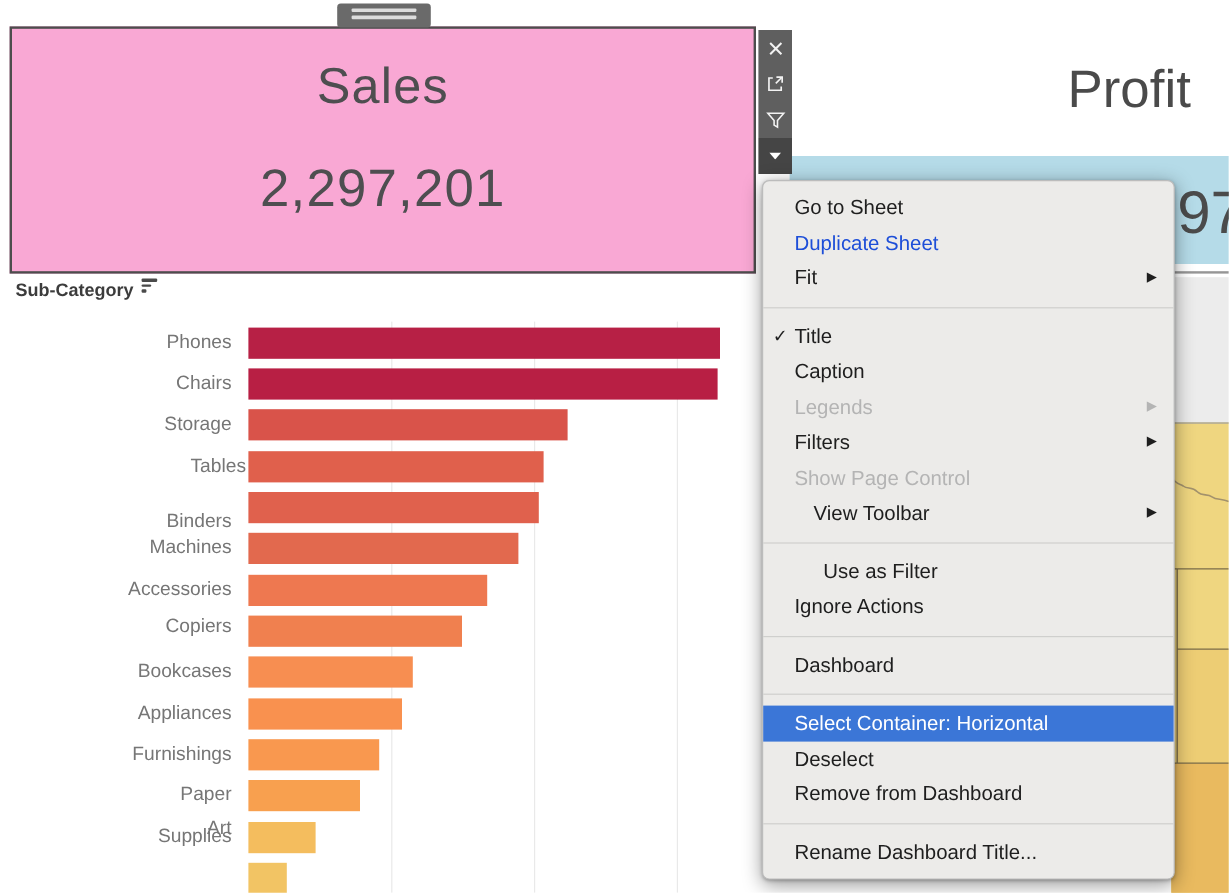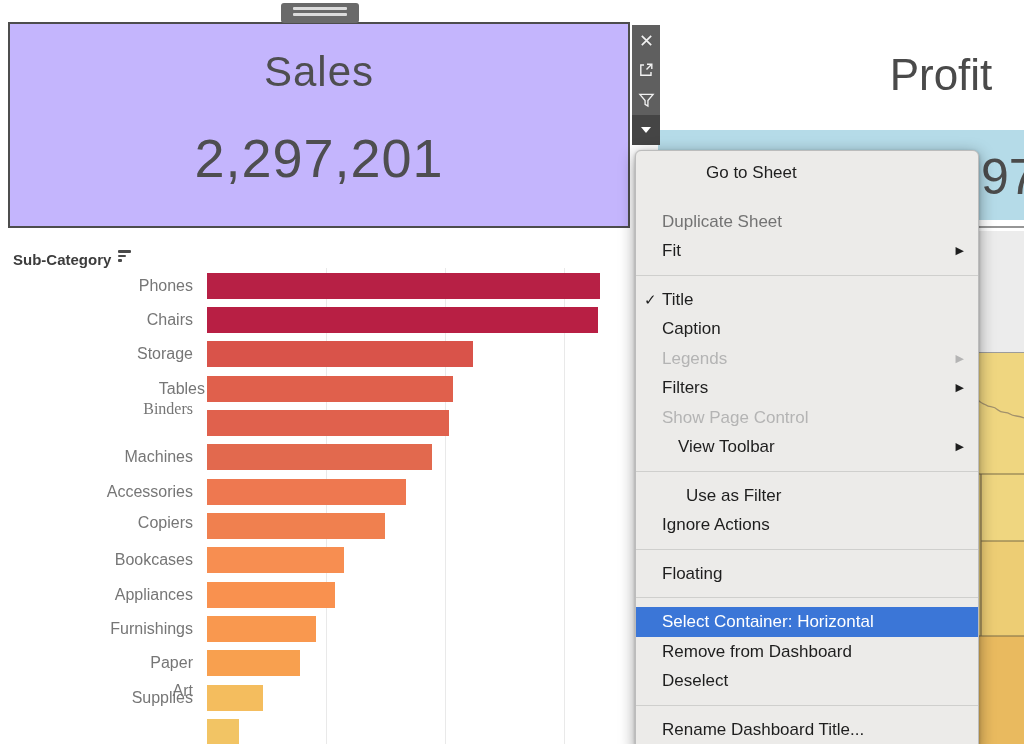--- a/index.html
+++ b/index.html
@@ -2,43 +2,43 @@
 <html><head>
 <meta charset="utf-8">
 <style>
   html,body{margin:0;padding:0;}
   body{width:1024px;height:744px;overflow:hidden;background:#fff;
        font-family:"Liberation Sans", sans-serif;}
   .stage{position:relative;width:1024px;height:744px;background:#fff;}
 
   
   .sales-card{position:absolute;left:8px;top:22px;width:622px;height:206px;
-    box-sizing:border-box;border:2px solid #4d4d4d;background:#c4b5fd;z-index:10;
+    box-sizing:border-box;border:2px solid #4d4d4d;background:#f9a8d4;z-index:10;
     text-align:center;}
   .big-title{margin-top:20px;font-size:42px;font-weight:300;letter-spacing:1px;color:#4e4e50;line-height:56px;}
-  .big-value{margin-top:30px;font-size:54px;font-weight:300;letter-spacing:1px;color:#4e4e50;line-height:56px;}
+  .big-value{margin-top:30px;font-size:44px;font-weight:300;letter-spacing:1px;color:#4e4e50;line-height:56px;}
 
   
   .handle{position:absolute;left:281px;top:3px;width:78px;height:20px;border-radius:3px;
     z-index:12;}
   .handle i{display:block;width:54px;height:3px;margin:3.5px auto 0;background:#dcdcdc;border-radius:1px;}
 
   
   .profit-title{position:absolute;left:858px;top:50px;width:166px;text-align:center;
     font-size:44px;font-weight:300;color:#4a4a4a;z-index:5;white-space:nowrap;}
   .profit-band{position:absolute;left:658px;top:130px;width:366px;height:90px;z-index:5;}
   .profit-value{position:absolute;left:323px;top:18px;font-size:50px;font-weight:300;color:#4b4b4b;white-space:nowrap;}
   .sep-white{position:absolute;left:658px;top:220px;width:366px;height:11px;background:#fff;z-index:5;}
   .sep-line{position:absolute;left:658px;top:226px;width:366px;height:2px;background:#969696;z-index:6;}
   .panel-gray{position:absolute;left:976px;top:231px;width:48px;height:121px;z-index:5;}
   .map{position:absolute;left:976px;top:352px;width:48px;height:392px;z-index:5;border-top:1px solid #9c9c9c;}
   .map svg{display:block;}
 
   
-  .chart-header{position:absolute;left:13px;top:250px;font-size:15px;font-weight:bold;color:#3c3c3c;z-index:2;}
+  .chart-header{position:absolute;left:13px;top:232px;font-size:15px;font-weight:bold;color:#3c3c3c;z-index:2;}
   .sort-icon{display:inline-block;margin-left:7px;vertical-align:1px;}
   .sort-icon i{display:block;height:2.5px;background:#4a4a4a;margin-bottom:2px;border-radius:1px;}
   .sort-icon i:nth-child(1){width:13px;}
   .sort-icon i:nth-child(2){width:8px;}
   .sort-icon i:nth-child(3){width:4px;}
   .gridline{position:absolute;top:268px;width:1px;height:476px;z-index:1;}
   .cat-label{position:absolute;left:0;width:193px;text-align:right;font-size:16px;color:#767676;
     line-height:24px;z-index:2;white-space:nowrap;}
   .bar{position:absolute;height:26px;z-index:2;}
 
@@ -96,21 +96,21 @@
       <div class="gridline" style="left: 445px; background: rgb(233, 233, 233);"></div>
       <div class="gridline" style="left: 564px; background: rgb(233, 233, 233);"></div>
       <div class="cat-label" style="top: 273.5px;">Phones</div>
       <div class="bar" style="left: 207px; top: 272.5px; height: 26px; width: 393px; background: rgb(183, 32, 69);"></div>
       <div class="cat-label" style="top: 307.85px;">Chairs</div>
       <div class="bar" style="left: 207px; top: 306.85px; height: 26px; width: 391px; background: rgb(184, 31, 68);"></div>
       <div class="cat-label" style="top: 342.2px;">Storage</div>
       <div class="bar" style="left: 207px; top: 341.2px; height: 26px; width: 266px; background: rgb(217, 83, 74);"></div>
       <div class="cat-label" style="top: 376.55px; margin-left: 12px;">Tables</div>
       <div class="bar" style="left: 207px; top: 375.55px; height: 26px; width: 246px; background: rgb(224, 96, 76);"></div>
-      <div class="cat-label" style="top: 397px; font-family: Liberation Serif, serif;">Binders</div>
+      <div class="cat-label" style="top: 423px;">Binders</div>
       <div class="bar" style="left: 207px; top: 409.9px; height: 26px; width: 242px; background: rgb(224, 97, 77);"></div>
       <div class="cat-label" style="top: 445.25px;">Machines</div>
       <div class="bar" style="left: 207px; top: 444.25px; height: 26px; width: 225px; background: rgb(226, 105, 78);"></div>
       <div class="cat-label" style="top: 479.6px;">Accessories</div>
       <div class="bar" style="left: 207px; top: 478.6px; height: 26px; width: 199px; background: rgb(238, 120, 80);"></div>
       <div class="cat-label" style="top: 511px;">Copiers</div>
       <div class="bar" style="left: 207px; top: 512.95px; height: 26px; width: 178px; background: rgb(240, 128, 79);"></div>
       <div class="cat-label" style="top: 548.3px;">Bookcases</div>
       <div class="bar" style="left: 207px; top: 547.3px; height: 26px; width: 137px; background: rgb(247, 142, 81);"></div>
       <div class="cat-label" style="top: 582.65px;">Appliances</div>
@@ -144,36 +144,36 @@
         </svg>
     </div>
     <div class="tb-btn" style="background: rgb(69, 69, 69);">
       <svg width="10" height="6" viewBox="0 0 10 6">
           <path d="M0 0 H10 L5 6 Z" fill="#ffffff"></path>
         </svg>
     </div>
   </div>
 
   <div class="menu" id="menu" style="background: rgb(236, 235, 233);">
-      <div class="menu-item" style="color: rgb(30, 30, 30); margin-left: 44px;"><span>Go to Sheet</span></div>
-      <div class="menu-item" style="color: #737373; margin-top: 19px;"><span>Duplicate Sheet</span></div>
+      <div class="menu-item" style="color: rgb(30, 30, 30);"><span>Go to Sheet</span></div>
+      <div class="menu-item" style="color: #1d4ed8;"><span>Duplicate Sheet</span></div>
       <div class="menu-item" style="color: rgb(30, 30, 30);"><span>Fit</span><span class="arrow">▶</span></div>
       <div class="menu-sep"></div>
       <div class="menu-item" style="color: rgb(30, 30, 30);"><span class="chk">✓</span><span>Title</span></div>
       <div class="menu-item" style="color: rgb(30, 30, 30);"><span>Caption</span></div>
       <div class="menu-item" style="color: rgb(180, 180, 180);"><span>Legends</span><span class="arrow">▶</span></div>
       <div class="menu-item" style="color: rgb(30, 30, 30);"><span>Filters</span><span class="arrow">▶</span></div>
       <div class="menu-item" style="color: rgb(180, 180, 180);"><span>Show Page Control</span></div>
       <div class="menu-item" style="color: rgb(30, 30, 30); margin-left: 16px;"><span>View Toolbar</span><span class="arrow">▶</span></div>
       <div class="menu-sep"></div>
       <div class="menu-item" style="color: rgb(30, 30, 30); margin-left: 24px;"><span>Use as Filter</span></div>
       <div class="menu-item" style="color: rgb(30, 30, 30);"><span>Ignore Actions</span></div>
       <div class="menu-sep"></div>
-      <div class="menu-item" style="color: rgb(30, 30, 30);"><span>Floating</span></div>
+      <div class="menu-item" style="color: rgb(30, 30, 30);"><span>Dashboard</span></div>
       <div class="menu-sep"></div>
       <div class="menu-item" style="color: rgb(255, 255, 255); background: rgb(59, 118, 215);"><span>Select Container: Horizontal</span></div>
+      <div class="menu-item" style="color: rgb(30, 30, 30);"><span>Deselect</span></div>
       <div class="menu-item" style="color: rgb(30, 30, 30);"><span>Remove from Dashboard</span></div>
-      <div class="menu-item" style="color: rgb(30, 30, 30);"><span>Deselect</span></div>
       <div class="menu-sep"></div>
       <div class="menu-item" style="color: rgb(30, 30, 30);"><span>Rename Dashboard Title...</span></div>
     </div>
 
 </div>
 
 </body></html>

